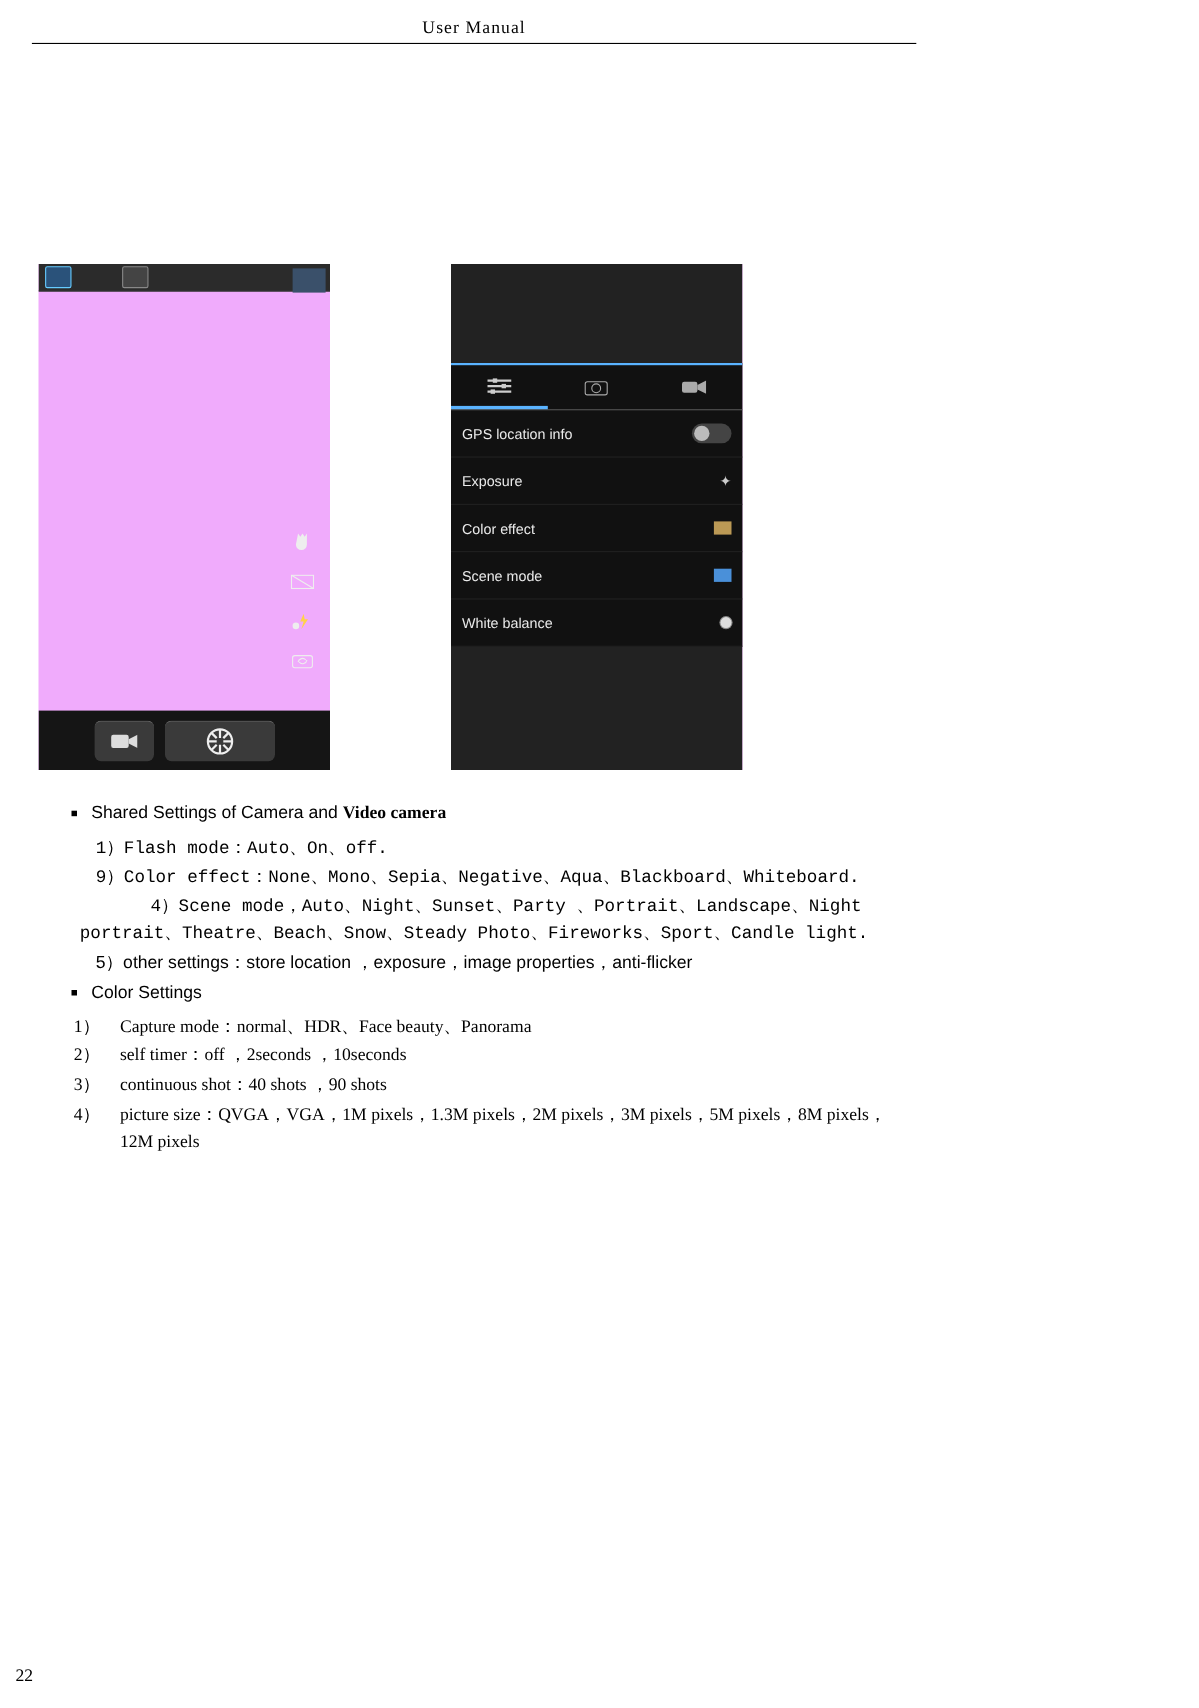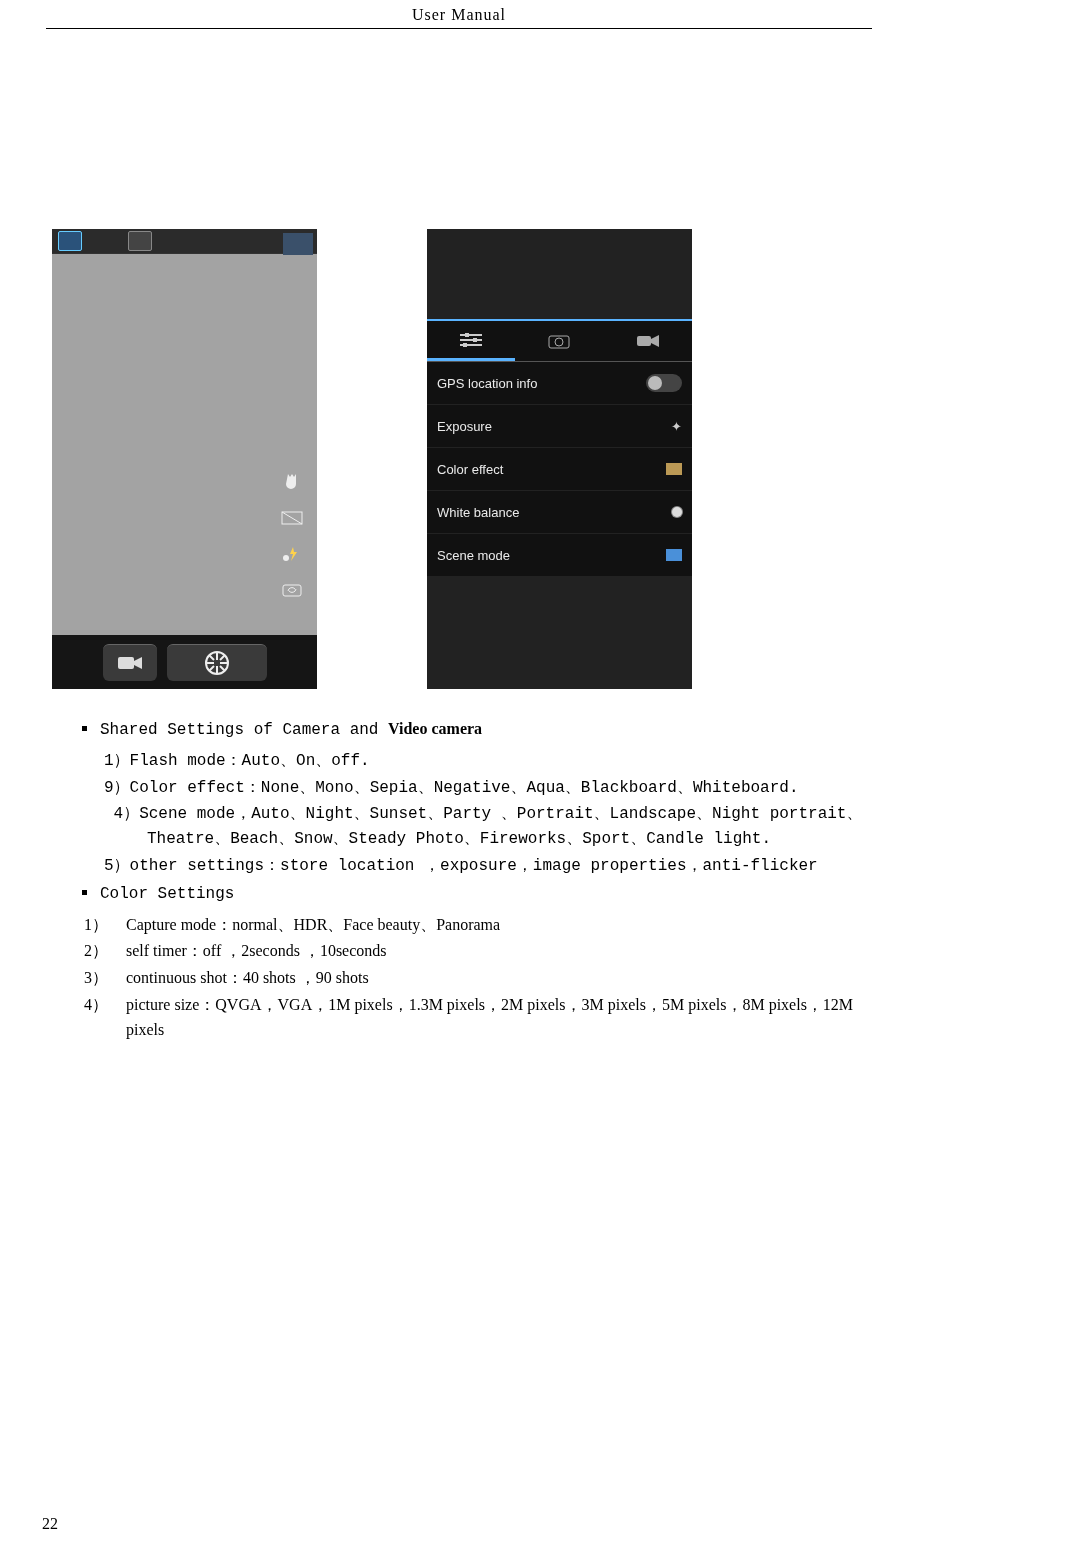--- a/index.html
+++ b/index.html
@@ -7,44 +7,43 @@
     padding: 0;
     background: #fff;
     font-family: "Times New Roman", serif;
     font-size: 16px;
     color: #000;
   }
   .page {
     width: 862px;
     min-height: 1553px;
     box-sizing: border-box;
-    padding: 4px;
+    padding: 15px;
     position: relative;
-    margin-left: 28px;
   }
   .header {
     text-align: center;
     padding-top: 2px;
     font-size: 16px;
     letter-spacing: 1px;
   }
   .hr {
     height: 1px;
     background: #000;
     margin: 4px 14px 0 14px;
   }
   .screenshots {
     display: flex;
     gap: 110px;
     padding: 200px 0 0 20px;
   }
   .phone {
     width: 265px;
     height: 460px;
-    background: #a3a3a3;
+    background: #f0abfc;
     position: relative;
     overflow: hidden;
     text-align: right;
   }
   
   .p1-top {
     position: absolute;
     top: 0; left: 0; right: 0;
     height: 24px;
     background: #2b2b2b;
@@ -164,21 +163,21 @@
   }
   .p2-row .righticon { width:16px;height:12px;background:#b95;}
   .p2-row .righticon.blue { background:#4a90d9; }
   .p2-row .righticon.white { background:#ddd; border-radius:50%; width:10px;height:10px; box-shadow: 0 0 0 1px #888;}
   
   .body {
     padding: 26px 14px 0 52px;
     font-size: 16px;
     line-height: 1.55;
   }
-  .body .mono { font-family: Liberation Mono, monospace; }
+  .body .mono { font-family: Liberation Sans, sans-serif; }
   .bullet {
     position: relative;
     padding-left: 16px;
     margin: 2px 0 6px 0;
   }
   .bullet::before {
     content: "";
     position: absolute;
     left: -2px; top: 0.58em;
     width: 5px; height: 5px;
@@ -305,26 +304,26 @@
           </div>
           <div class="p2-row">
             <span>Exposure</span>
             <span style="color:#ccc">✦</span>
           </div>
           <div class="p2-row">
             <span>Color effect</span>
             <span class="righticon"></span>
           </div>
           <div class="p2-row">
+            <span>Scene mode</span>
+            <span class="righticon blue"></span>
+          </div>
+          <div class="p2-row">
             <span>White balance</span>
             <span class="righticon white"></span>
-          </div>
-          <div class="p2-row">
-            <span>Scene mode</span>
-            <span class="righticon blue"></span>
           </div>
         </div>
       </div>
     </div>
   </div>
 
   <div class="body">
     <div class="bullet">
       <span class="mono">Shared Settings of Camera and </span><b>Video camera</b>
     </div>

